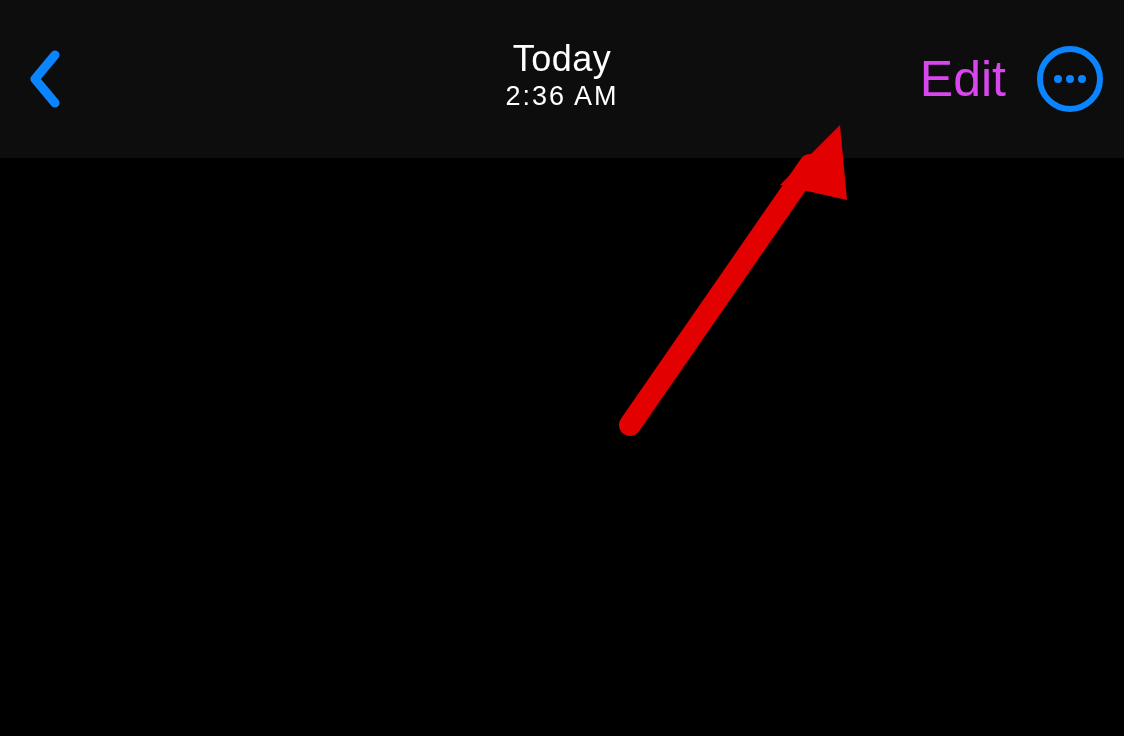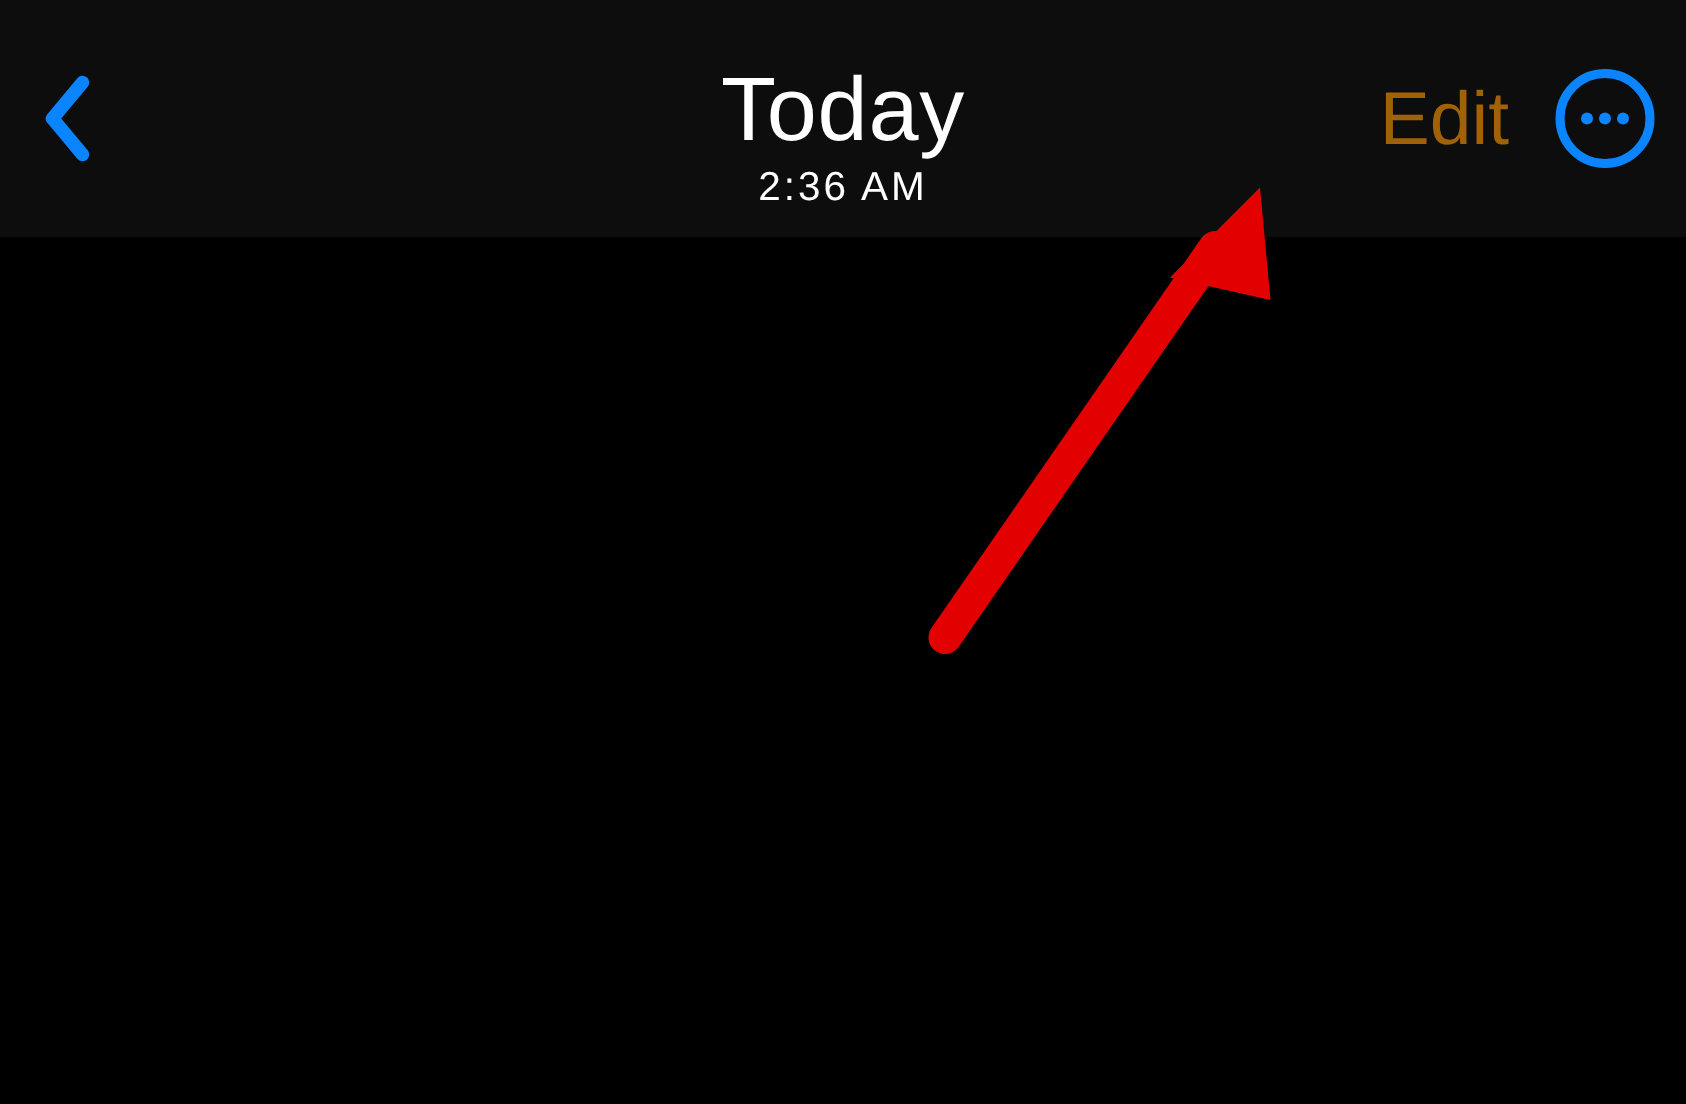--- a/index.html
+++ b/index.html
@@ -37,38 +37,38 @@
     }
     .title-container {
       position: absolute;
       left: 50%;
       transform: translateX(-50%);
       text-align: center;
       top: 38px;
     }
     .title {
       color: #ffffff;
-      font-size: 60px;
+      font-size: 36px;
       font-weight: 400;
       letter-spacing: 0.5px;
       line-height: 1.15;
     }
     .subtitle {
       color: #ffffff;
       font-size: 27px;
       font-weight: 400;
       letter-spacing: 2px;
       margin-top:2px;
     }
     .edit-button {
       position: absolute;
       right: 118px;
       top: 50%;
       transform: translateY(-50%);
-      color: #a16207;
+      color: #d946ef;
       font-size: 50px;
       font-weight: 400;
       cursor: pointer;
     }
     .more-button {
       position: absolute;
       right: 20px;
       top: 50%;
       transform: translateY(-50%);
       width: 68px;

